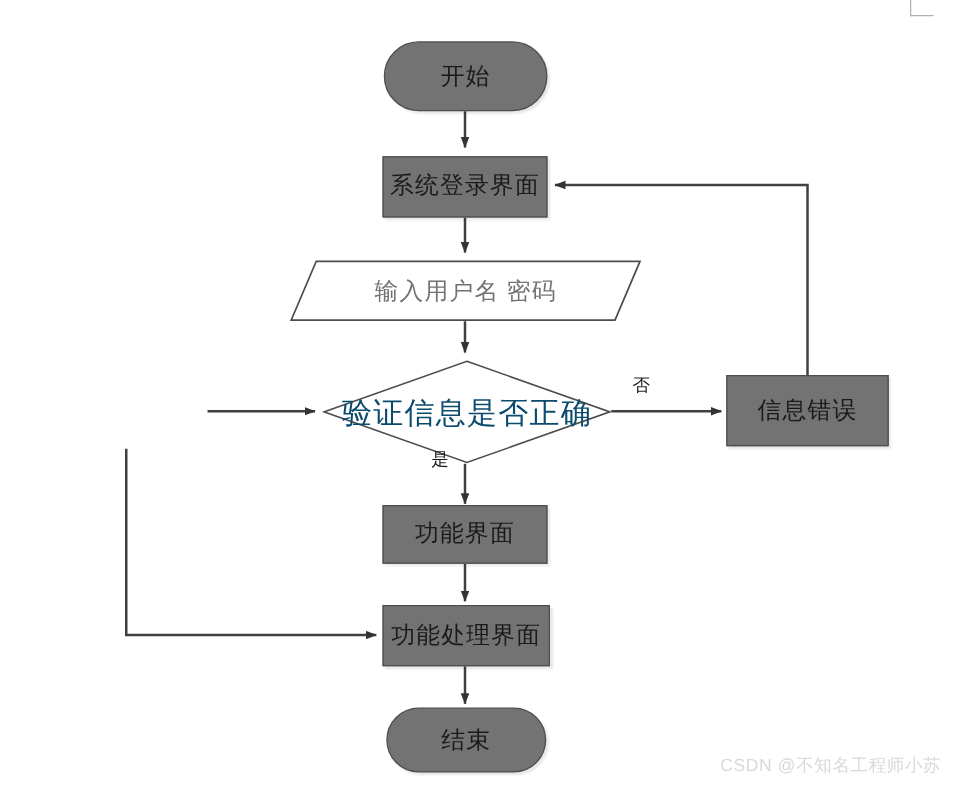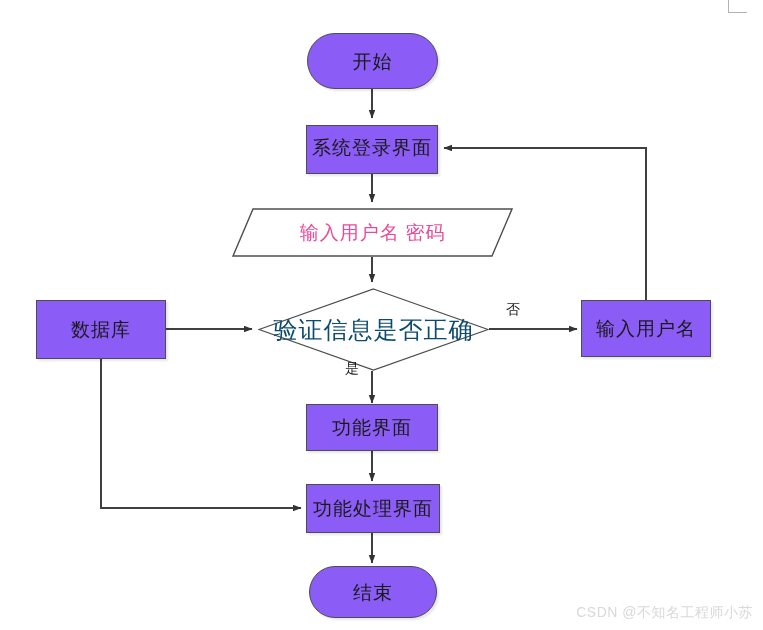--- a/index.html
+++ b/index.html
@@ -25,21 +25,21 @@
     width: 763px;
     height: 630px;
     pointer-events: none;
   }
   .node {
     position: absolute;
     box-sizing: border-box;
     display: flex;
     align-items: center;
     justify-content: center;
-    background: #8b5cf6;
+    background: #737373;
     border: 1.3px solid #4d4d4d;
     color: #1a1a1a;
     font-size: 19px;
     line-height: 1;
     letter-spacing: 1px;
     white-space: nowrap;
     box-shadow: 2px 2px 2px rgba(0,0,0,0.10);
   }
   .node.terminator {
     border-radius: 28px;
@@ -62,21 +62,21 @@
     position: absolute;
     left: 0;
     top: 0;
     width: 100%;
     height: 100%;
     display: flex;
     align-items: center;
     justify-content: center;
     font-size: 19px;
     letter-spacing: 1px;
-    color: #ec4899;
+    color: #737373;
     white-space: nowrap;
   }
   
   .dec-wrap {
     position: absolute;
   }
   .dec-shape {
     position: absolute;
     left: 0;
     top: 0;
@@ -172,26 +172,23 @@
     <div class="io-label">输入用户名 密码</div>
   </div>
 
   <div class="dec-wrap" style="left:258px; top:288px; width:231px; height:83px;">
     <svg class="dec-shape" viewBox="0 0 231 83" preserveAspectRatio="none">
       <polygon points="115.5,1 230,41.5 115.5,82 1,41.5" fill="#ffffff" stroke="#4d4d4d" stroke-width="1.3"></polygon>
     </svg>
     <div class="dec-label">验证信息是否正确</div>
   </div>
 
-  <div class="node process" style="left:36px; top:300px; width:130px; height:59px;">
-    <span>数据库</span>
-  </div>
 
   <div class="node process" style="left:581px; top:300px; width:130px; height:57px;">
-    <span>输入用户名</span>
+    <span>信息错误</span>
   </div>
 
   <div class="node process" style="left:306px; top:404px; width:132px; height:47px;">
     <span>功能界面</span>
   </div>
 
   <div class="node terminator" style="left:309px; top:566px; width:128px; height:52px;">
     <span>结束</span>
   </div>
 

